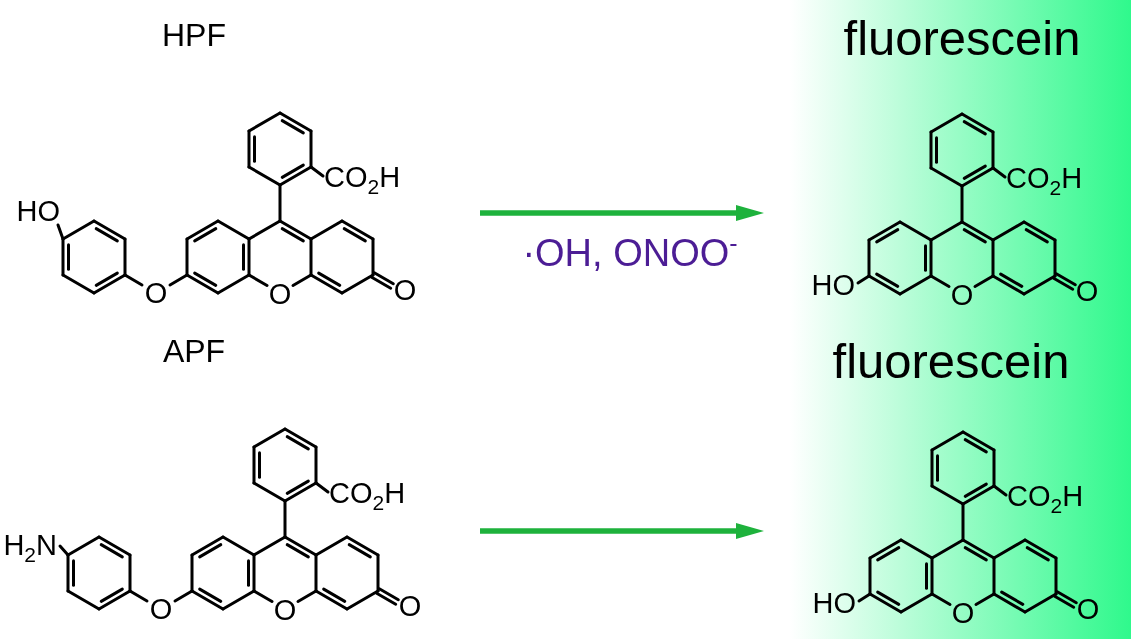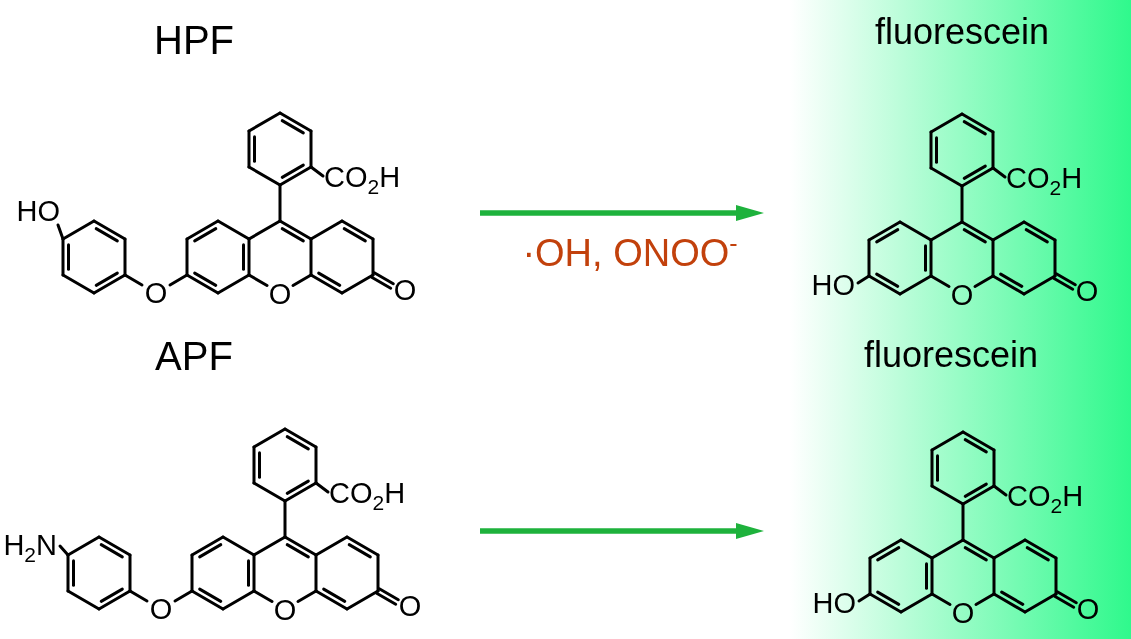--- a/index.html
+++ b/index.html
@@ -12,25 +12,25 @@
     font-family:"Liberation Sans", sans-serif;
   }
   .panel{
     position:absolute; left:790px; top:0; width:341px; height:639px;
     background:linear-gradient(to right, var(--bg) 0%, var(--green) 100%);
   }
   .title{
     position:absolute; transform:translateX(-50%);
     white-space:nowrap; line-height:1.1; color:#000;
   }
-  .t-reactant{font-size:40px;}
-  .t-product{font-size:36px;}
+  .t-reactant{font-size:32px;}
+  .t-product{font-size:49px;}
   .reagents{
     position:absolute; transform:translateX(-50%);
-    font-size:38px; line-height:44px; white-space:nowrap; color:#c2410c;
+    font-size:38px; line-height:44px; white-space:nowrap; color:#4c1d95;
   }
   .reagents sup{font-size:25px;}
   svg.structure{position:absolute; overflow:visible;}
   .bonds line{stroke:var(--bond); stroke-width:3; stroke-linecap:round; fill:none;}
   .atom{font-size:29px; fill:var(--bond); font-family:"Liberation Sans", sans-serif;}
   .atom .sub{font-size:21px;}
   svg.arrow{position:absolute;}
   svg.arrow line{stroke:var(--arrow); stroke-width:5.5;}
   svg.arrow polygon{fill:var(--arrow); stroke:none;}
 </style>

